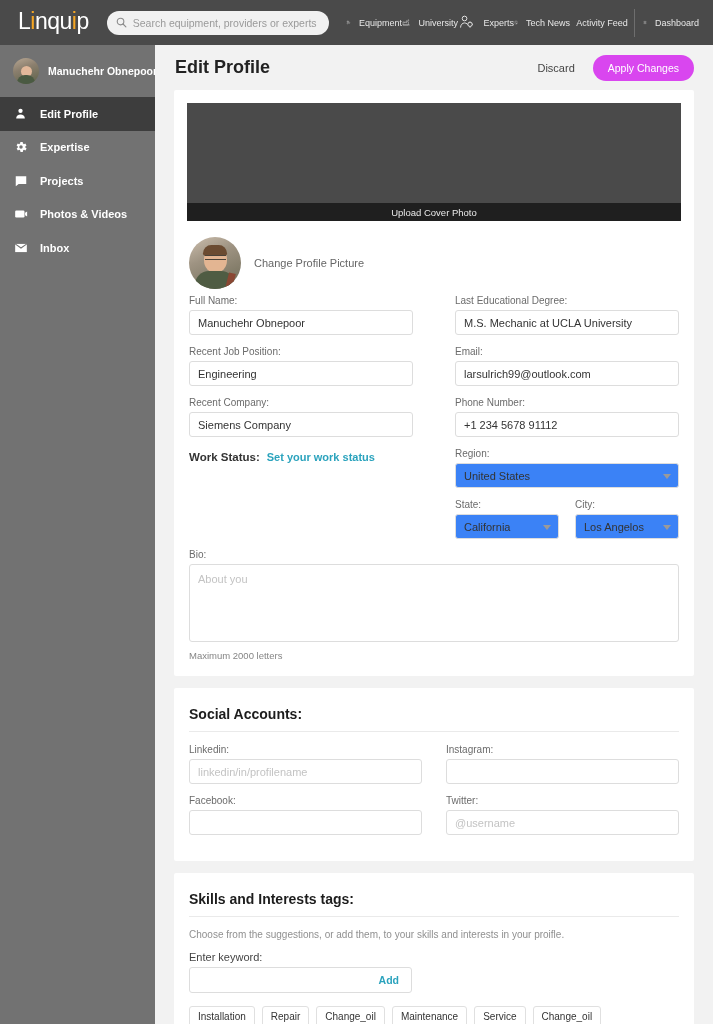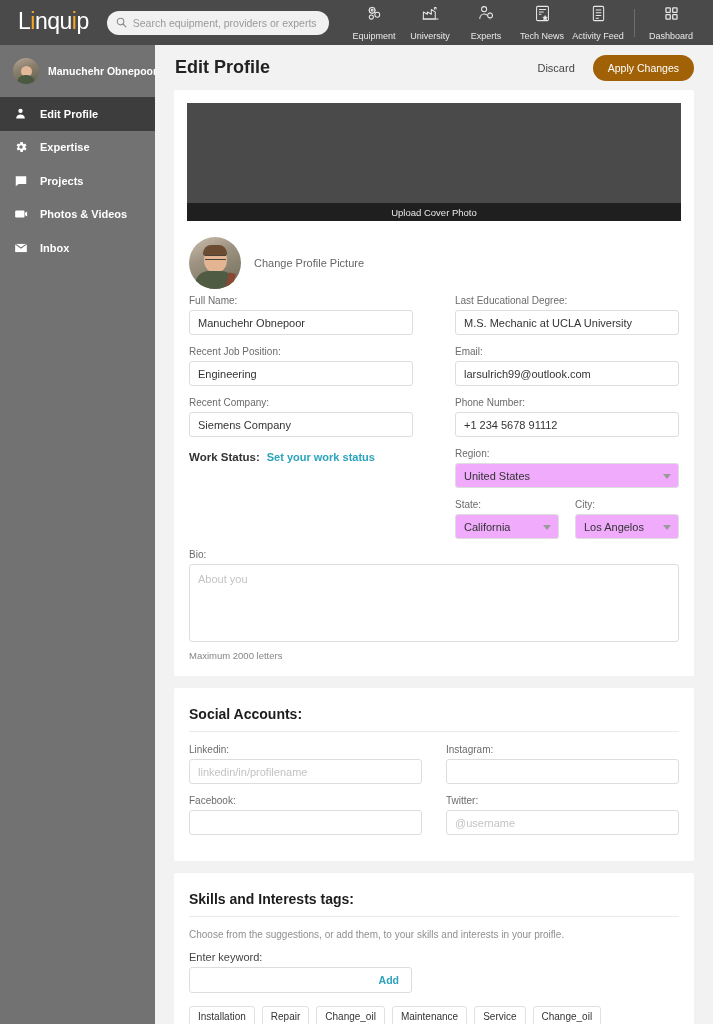--- a/index.html
+++ b/index.html
@@ -64,21 +64,21 @@
 
   .navitems {
     display: flex;
     align-items: center;
     margin-left: auto;
     gap: 0;
   }
   .navitem {
     width: 56px;
     display: flex;
-    flex-direction: column;
+    flex-direction: row;
     align-items: center;
     justify-content: center;
     gap: 8px;
     color: #e8e8e8;
     text-decoration: none;
     cursor: pointer;
   }
   .navitem .nlabel { font-size: 9px; line-height: 10px; white-space: nowrap; }
   .navdivider {
     width: 1px;
@@ -180,21 +180,21 @@
   .btn-discard {
     background: none;
     border: none;
     font-family: "Liberation Sans", sans-serif;
     font-size: 11px;
     color: #444;
     cursor: pointer;
     padding: 4px 2px;
   }
   .btn-apply {
-    background: #a16207;
+    background: #d946ef;
     border: none;
     color: #fff;
     font-family: "Liberation Sans", sans-serif;
     font-size: 10.5px;
     border-radius: 14px;
     padding: 7px 15px;
     cursor: pointer;
   }
 
   .card {
@@ -309,21 +309,21 @@
   .fselect {
     width: 100%;
     height: 25px;
     border: 1px solid #ddd;
     border-radius: 3px;
     padding: 0 20px 0 8px;
     font-family: "Liberation Sans", sans-serif;
     font-size: 11px;
     color: #333;
     outline: none;
-    background: #f0abfc;
+    background: #3b82f6;
     -webkit-appearance: none;
     appearance: none;
     cursor: pointer;
   }
   .selwrap { position: relative; }
   .selwrap .caret {
     position: absolute;
     right: 8px; top: 50%;
     margin-top: -2px;
     width: 0; height: 0;

